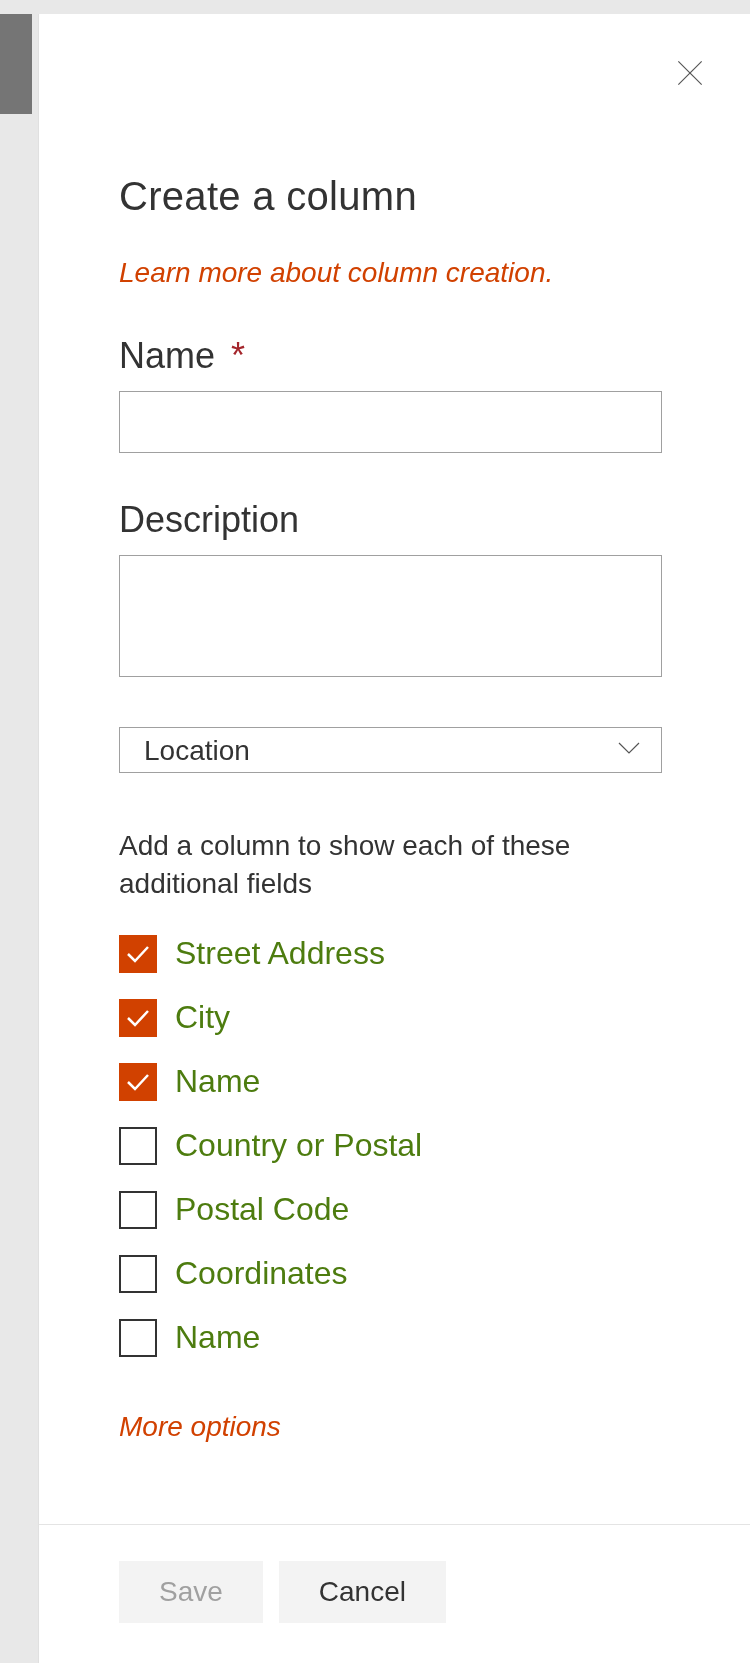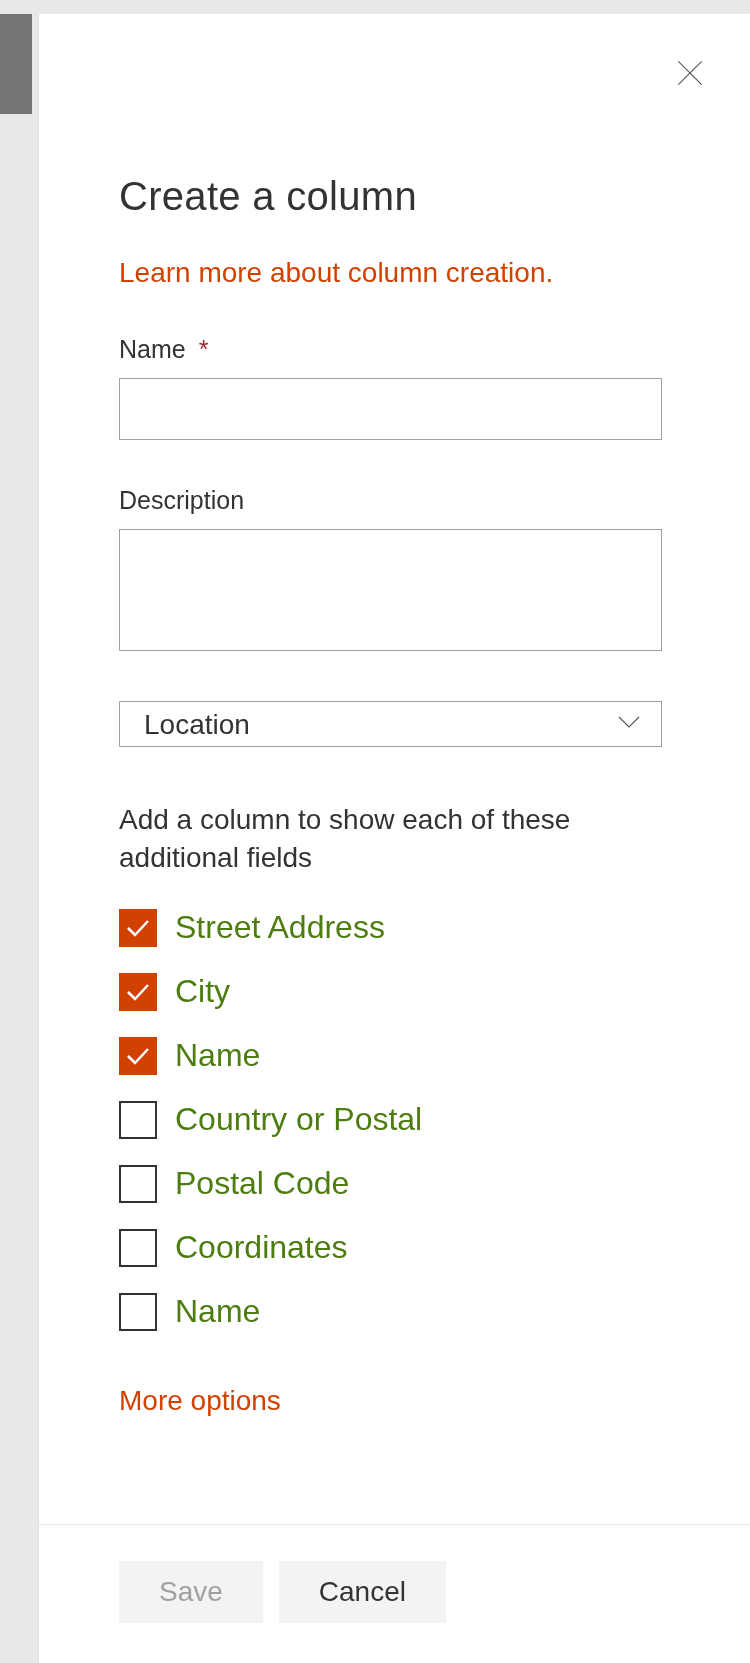--- a/index.html
+++ b/index.html
@@ -67,23 +67,24 @@
       letter-spacing: 0.3px;
     }
     .link {
       font-size: 28px;
       font-weight: 400;
       color: #d14100;
       text-decoration: none;
       display: inline-block;
       margin-bottom: 46px;
       cursor: pointer;
+      font-style: italic;
     }
     .label {
-      font-size: 25px;
+      font-size: 36px;
       color: #333333;
       margin-bottom: 14px;
       display: block;
     }
     .required {
       color: #a4262c;
       margin-left: 6px;
     }
     .text-input {
       width: 100%;

